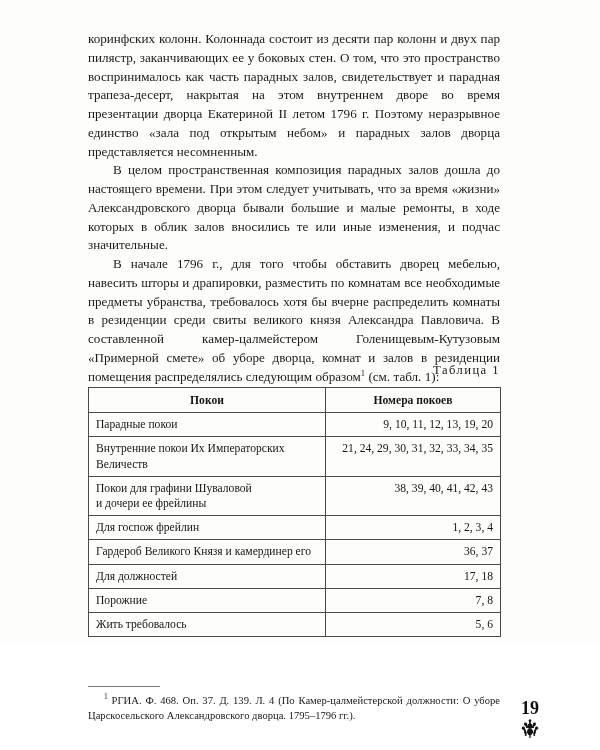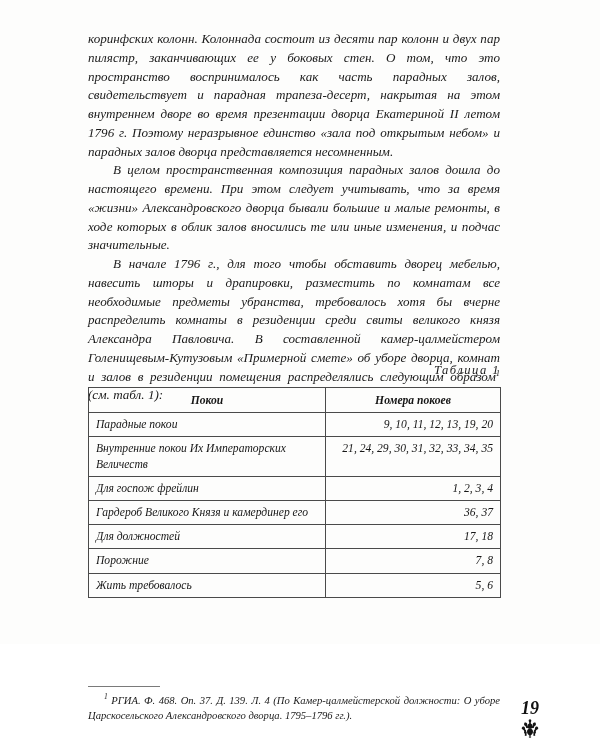--- a/index.html
+++ b/index.html
@@ -14,21 +14,20 @@
     font-family: "Liberation Serif", "DejaVu Serif", serif;
     color: #1a1a1a;
     -webkit-font-smoothing: antialiased;
   }
   .page {
     position: relative;
     width: 600px;
     height: 644px;
     background: #fdfdfc;
     box-sizing: border-box;
-    font-style: italic;
   }
 
   
   .content {
     position: absolute;
     left: 88px;
     top: 30px;
     width: 412px;
   }
   p.para {
@@ -174,20 +173,27 @@
           <span class="cell-line">Парадные покои</span>
         </td>
         <td class="col-nums">9, 10, 11, 12, 13, 19, 20</td>
       </tr>
       <tr>
         <td class="col-name">
           <span class="cell-line">Внутренние покои Их Императорских</span>
           <span class="cell-line">Величеств</span>
         </td>
         <td class="col-nums">21, 24, 29, 30, 31, 32, 33, 34, 35</td>
+      </tr>
+      <tr>
+        <td class="col-name">
+          <span class="cell-line">Покои для графини Шуваловой</span>
+          <span class="cell-line">и дочери ее фрейлины</span>
+        </td>
+        <td class="col-nums">38, 39, 40, 41, 42, 43</td>
       </tr>
       <tr>
         <td class="col-name">
           <span class="cell-line">Для госпож фрейлин</span>
         </td>
         <td class="col-nums">1, 2, 3, 4</td>
       </tr>
       <tr>
         <td class="col-name">
           <span class="cell-line">Гардероб Великого Князя и камердинер его</span>

